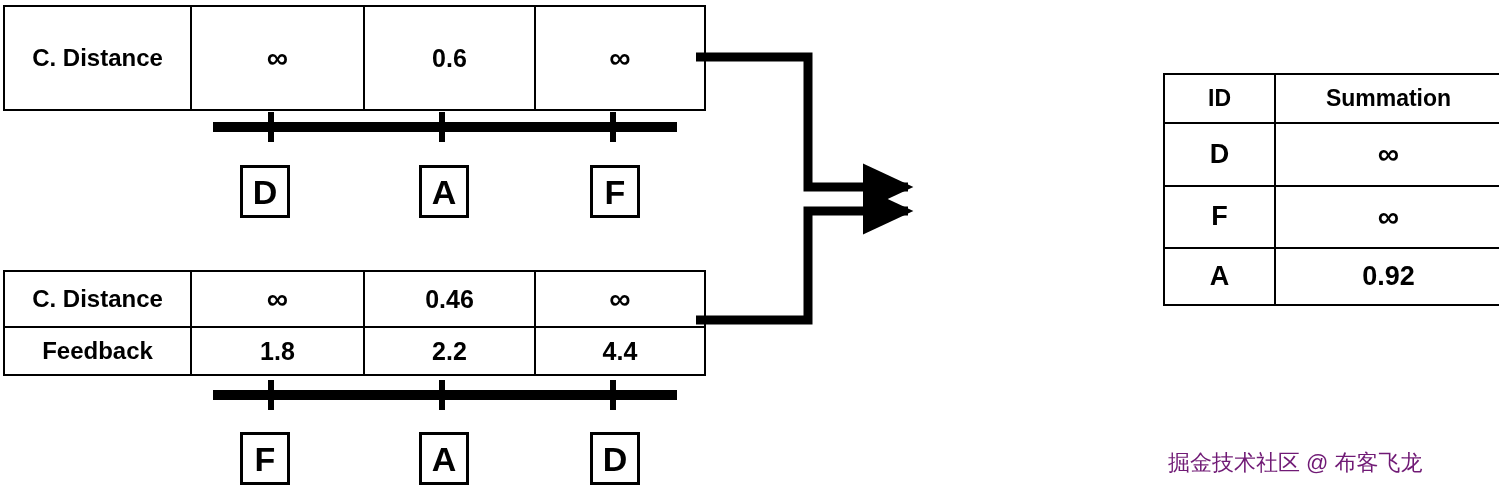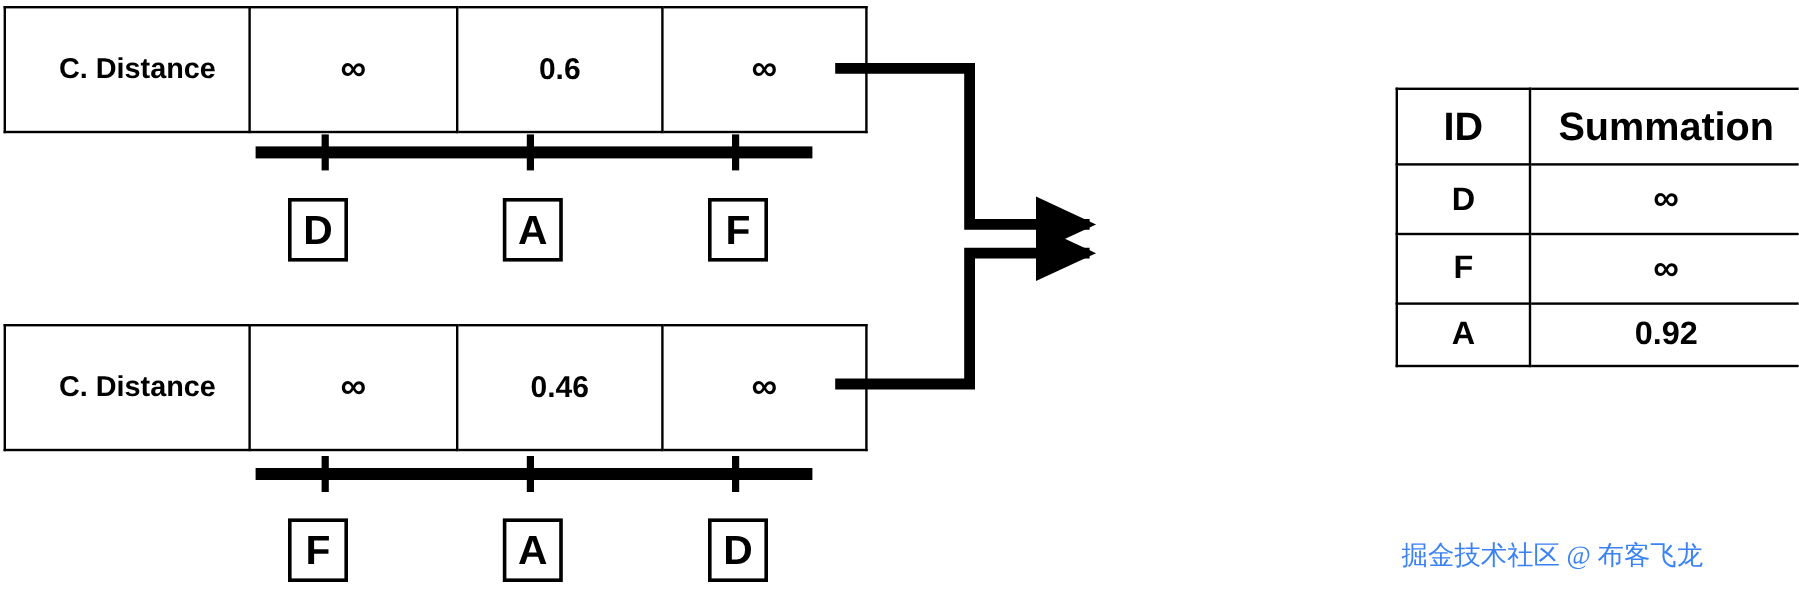--- a/index.html
+++ b/index.html
@@ -30,21 +30,21 @@
     border: 2px solid #000;
     text-align: center;
     vertical-align: middle;
     font-weight: bold;
     font-size: 25px;
     color: #000;
     padding: 0;
     line-height: 1;
     font-family: "Liberation Sans", sans-serif;
   }
-  .dtable td.rowlabel { font-size: 24px; padding-left: 17px; }
+  .dtable td.rowlabel { font-size: 24px; }
   .dtable td.inf { font-size: 30px; }
 
   
   .axisbar {
     position: absolute;
     background: #000;
   }
   .tick {
     position: absolute;
     background: #000;
@@ -94,39 +94,39 @@
     border: 2px solid #000;
     text-align: center;
     vertical-align: middle;
     font-weight: bold;
     color: #000;
     padding: 0;
     line-height: 1;
     font-size: 27px;
     font-family: "Liberation Sans", sans-serif;
   }
-  .rtable td.hdr { font-size: 33px; }
+  .rtable td.hdr { font-size: 23px; }
   .rtable td.inf { font-size: 30px; }
 
   
   #connectors {
     position: absolute;
     left: 0;
     top: 0;
     width: 1499px;
     height: 491px;
     pointer-events: none;
   }
 
   
   .watermark {
     position: absolute;
-    color: #3b82f6;
+    color: #701a75;
     font-size: 22px;
-    font-family: Liberation Serif, serif;
+    font-family: Liberation Sans, sans-serif;
     white-space: nowrap;
     user-select: none;
   }
 </style>
 </head>
 <body>
 
 <div id="canvas">
 
   <table class="dtable" id="table-top" style="left:3px; top:5px; width:693px; height:106px;">
@@ -156,20 +156,26 @@
   </div>
 
   <table class="dtable" id="table-bottom" style="left:3px; top:270px; width:693px; height:106px;">
     <tbody>
         <tr>
       <td class="rowlabel" style="width:185px;">C. Distance</td>
       <td class="inf" style="width:171px;">∞</td>
       <td style="width:169px;">0.46</td>
       <td class="inf" style="width:168px;">∞</td>
     </tr>
+    <tr>
+      <td class="rowlabel">Feedback</td>
+      <td>1.8</td>
+      <td>2.2</td>
+      <td>4.4</td>
+    </tr>
   </tbody>
     </table>
 
   <div class="axisbar" style="left:213px; top:390px; width:464px; height:10px;"></div>
   <div class="tick" style="left:268px; top:380px; height:30px;"></div>
   <div class="tick" style="left:439px; top:380px; height:30px;"></div>
   <div class="tick" style="left:610px; top:380px; height:30px;"></div>
 
   <div class="lbox" style="left:240px; top:432px; width:50px; height:53px;">
     <span>F</span>

